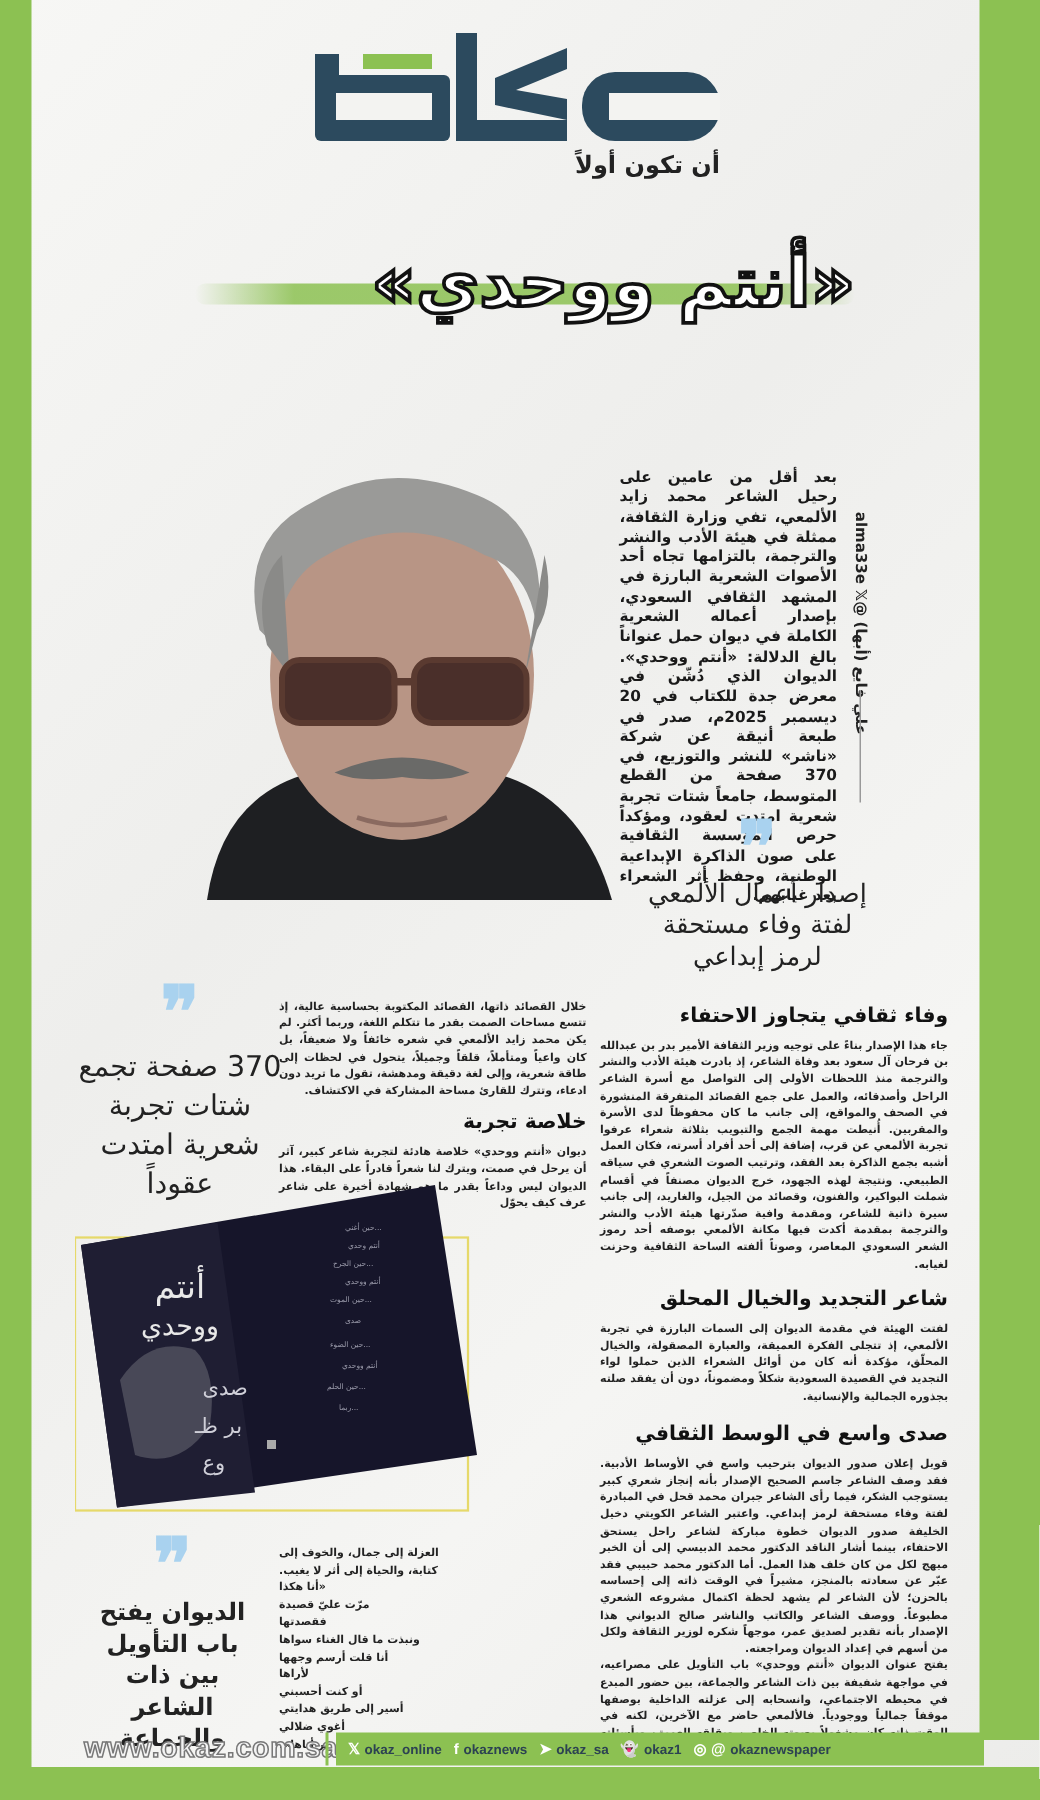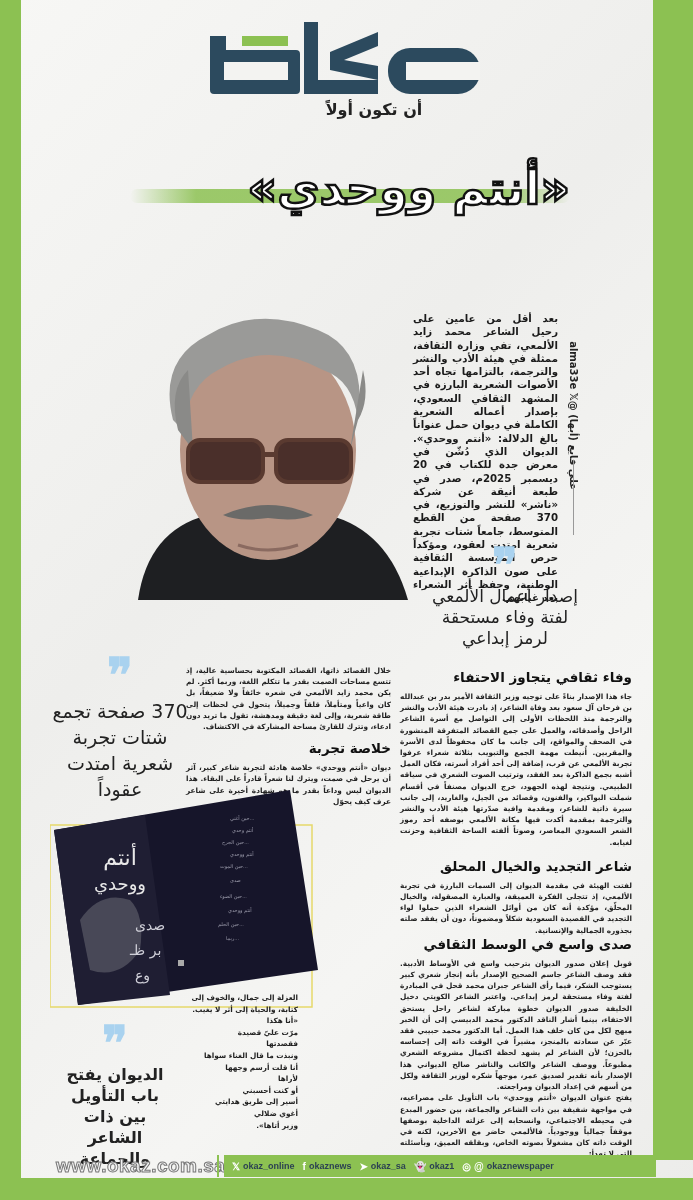--- a/index.html
+++ b/index.html
@@ -5,21 +5,21 @@
 *{box-sizing:border-box;margin:0;padding:0}
 html,body{width:693px;height:1200px;overflow:hidden}
 body{background:#f3f3f1;font-family:"DejaVu Sans",sans-serif;color:#222;position:relative}
 .page{position:absolute;inset:0;background:linear-gradient(135deg,#f7f7f5 0%,#eeeeec 40%,#f5f5f3 70%,#ececea 100%)}
 .left-bar{position:absolute;left:0;top:0;width:21px;height:1200px;background:#8cc152}
 .right-bar{position:absolute;right:0;top:0;width:40px;height:1160px;background:#8cc152}
 .bottom-bar{position:absolute;left:0;bottom:0;width:693px;height:22px;background:#8cc152}
 
 .logo{position:absolute;left:210px;top:22px;width:270px;height:72px}
 .logo svg{width:100%;height:100%}
-.tagline{position:absolute;left:284px;top:100px;width:180px;text-align:center;font-size:16px;font-weight:bold;color:#222;direction:rtl}
+.tagline{position:absolute;left:300px;top:100px;width:180px;text-align:right;font-size:16px;font-weight:bold;color:#222;direction:rtl}
 
 .headline-wrap{position:absolute;left:130px;top:155px;width:440px;height:70px}
 .brush{position:absolute;left:0;top:34px;width:440px;height:14px;background:linear-gradient(90deg,rgba(140,193,82,0) 0%,#8cc152 15%,#8cc152 85%,rgba(140,193,82,0) 100%);border-radius:8px;opacity:.85}
 .headline{position:absolute;left:0;right:0;top:0;text-align:right;font-size:46px;font-weight:bold;color:#fff;-webkit-text-stroke:2.5px #111;direction:rtl;letter-spacing:1px;line-height:66px}
 .subhead{position:absolute;left:90px;top:232px;width:520px;text-align:center;font-size:34px;color:#111;direction:rtl;line-height:46px}
 
 .photo{position:absolute;left:118px;top:300px;width:300px;height:300px}
 .photo svg{width:100%;height:100%}
 
 .byline{position:absolute;left:563px;top:310px;width:20px;height:225px}
@@ -39,21 +39,21 @@
 
 .col-right{position:absolute;left:400px;top:665px;width:232px;direction:rtl}
 .col-left{position:absolute;left:186px;top:665px;width:205px;direction:rtl}
 .sec-h{font-size:13.5px;font-weight:bold;color:#111;margin:4px 0 6px}
 .para{font-size:7.3px;line-height:11.2px;text-align:justify;color:#222;font-weight:bold}
 .poem{font-size:7.3px;line-height:11.6px;color:#222;font-weight:bold}
 
 .book{position:absolute;left:50px;top:790px;width:270px;height:220px}
 .book svg{width:100%;height:100%}
 
-.poem-left{position:absolute;left:186px;top:992px;width:112px;direction:rtl;text-align:right}
+.poem-left{position:absolute;left:186px;top:1029px;width:112px;direction:rtl;text-align:left}
 
 .footer{position:absolute;left:56px;top:1153px;width:600px;height:26px;display:flex;align-items:center;gap:3px}
 .site{font-size:19px;font-weight:bold;color:#f4f4f4;-webkit-text-stroke:1px #777;font-family:"Liberation Sans",sans-serif;letter-spacing:.5px;width:158px}
 .sep{width:2px;height:22px;background:#8cc152;margin-right:2px}
 .social{flex:1;height:22px;background:#8cc152;display:flex;align-items:center;gap:8px;padding:0 8px;font-family:"Liberation Sans",sans-serif;font-weight:bold;font-size:9px;color:#2c4252}
 .social .s{display:flex;align-items:center;gap:3px}
 .social .ic{font-size:10px;color:#fff}
 </style>
 </head>
 <body>
@@ -124,21 +124,21 @@
   <div class="pull2">
     <div class="quote-mark">❞</div>
     <div class="txt">370 صفحة تجمع شتات تجربة شعرية امتدت عقوداً</div>
   </div>
 
   <div class="col-right">
     <div class="sec-h">وفاء ثقافي يتجاوز الاحتفاء</div>
     <div class="para">جاء هذا الإصدار بناءً على توجيه وزير الثقافة الأمير بدر بن عبدالله بن فرحان آل سعود بعد وفاة الشاعر، إذ بادرت هيئة الأدب والنشر والترجمة منذ اللحظات الأولى إلى التواصل مع أسرة الشاعر الراحل وأصدقائه، والعمل على جمع القصائد المتفرقة المنشورة في الصحف والمواقع، إلى جانب ما كان محفوظاً لدى الأسرة والمقربين. أُنيطت مهمة الجمع والتبويب بثلاثة شعراء عرفوا تجربة الألمعي عن قرب، إضافة إلى أحد أفراد أسرته، فكان العمل أشبه بجمع الذاكرة بعد الفقد، وترتيب الصوت الشعري في سياقه الطبيعي. ونتيجة لهذه الجهود، خرج الديوان مصنفاً في أقسام شملت البواكير، والفنون، وقصائد من الجيل، والغاريد، إلى جانب سيرة ذاتية للشاعر، ومقدمة وافية صدّرتها هيئة الأدب والنشر والترجمة بمقدمة أكدت فيها مكانة الألمعي بوصفه أحد رموز الشعر السعودي المعاصر، وصوتاً ألفته الساحة الثقافية وحزنت لغيابه.</div>
     <div class="sec-h" style="margin-top:10px">شاعر التجديد والخيال المحلق</div>
     <div class="para">لفتت الهيئة في مقدمة الديوان إلى السمات البارزة في تجربة الألمعي، إذ تتجلى الفكرة العميقة، والعبارة المصقولة، والخيال المحلّق، مؤكدة أنه كان من أوائل الشعراء الذين حملوا لواء التجديد في القصيدة السعودية شكلاً ومضموناً، دون أن يفقد صلته بجذوره الجمالية والإنسانية.</div>
-    <div class="sec-h" style="margin-top:0">صدى واسع في الوسط الثقافي</div>
+    <div class="sec-h" style="margin-top:12px">صدى واسع في الوسط الثقافي</div>
     <div class="para">قوبل إعلان صدور الديوان بترحيب واسع في الأوساط الأدبية. فقد وصف الشاعر جاسم الصحيح الإصدار بأنه إنجاز شعري كبير يستوجب الشكر، فيما رأى الشاعر جبران محمد قحل في المبادرة لفتة وفاء مستحقة لرمز إبداعي. واعتبر الشاعر الكويتي دخيل الخليفة صدور الديوان خطوة مباركة لشاعر راحل يستحق الاحتفاء، بينما أشار الناقد الدكتور محمد الدبيسي إلى أن الخبر مبهج لكل من كان خلف هذا العمل. أما الدكتور محمد حبيبي فقد عبّر عن سعادته بالمنجز، مشيراً في الوقت ذاته إلى إحساسه بالحزن؛ لأن الشاعر لم يشهد لحظة اكتمال مشروعه الشعري مطبوعاً. ووصف الشاعر والكاتب والناشر صالح الديواني هذا الإصدار بأنه تقدير لصديق عمر، موجهاً شكره لوزير الثقافة ولكل من أسهم في إعداد الديوان ومراجعته.</div>
     <div class="para">يفتح عنوان الديوان «أنتم ووحدي» باب التأويل على مصراعيه، في مواجهة شفيفة بين ذات الشاعر والجماعة، بين حضور المبدع في محيطه الاجتماعي، وانسحابه إلى عزلته الداخلية بوصفها موقفاً جمالياً ووجودياً. فالألمعي حاضر مع الآخرين، لكنه في الوقت ذاته كان مشغولاً بصوته الخاص، وبقلقه العميق، وبأسئلته التي لا تهدأ:</div>
 
   </div>
 
   <div class="col-left">
     <div class="para">خلال القصائد ذاتها، القصائد المكتوبة بحساسية عالية، إذ تتسع مساحات الصمت بقدر ما تتكلم اللغة، وربما أكثر. لم يكن محمد زايد الألمعي في شعره خائفاً ولا ضعيفاً، بل كان واعياً ومتأملاً، قلقاً وجميلاً، يتحول في لحظات إلى طاقة شعرية، وإلى لغة دقيقة ومدهشة، تقول ما تريد دون ادعاء، وتترك للقارئ مساحة المشاركة في الاكتشاف.</div>
     <div class="sec-h" style="margin-top:8px">خلاصة تجربة</div>
     <div class="para">ديوان «أنتم ووحدي» خلاصة هادئة لتجربة شاعر كبير، آثر أن يرحل في صمت، ويترك لنا شعراً قادراً على البقاء. هذا الديوان ليس وداعاً بقدر ما هو شهادة أخيرة على شاعر عرف كيف يحوّل</div>
   </div>

